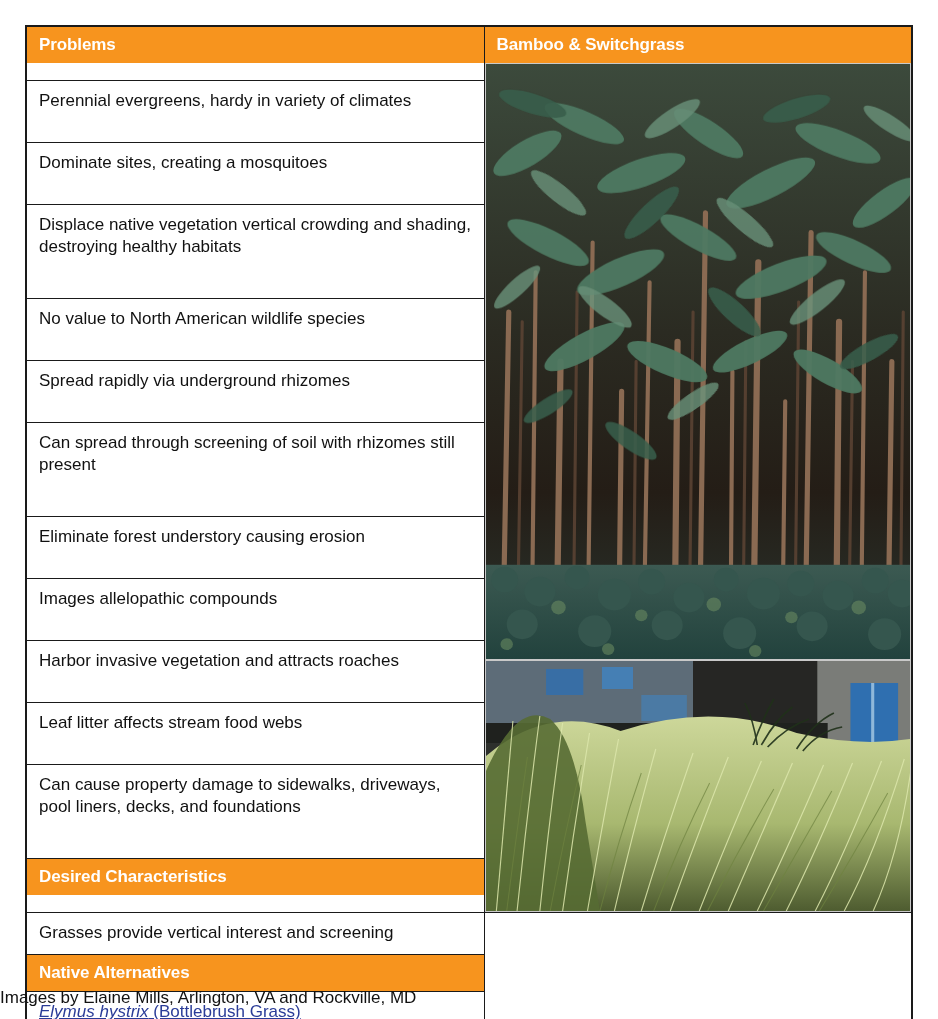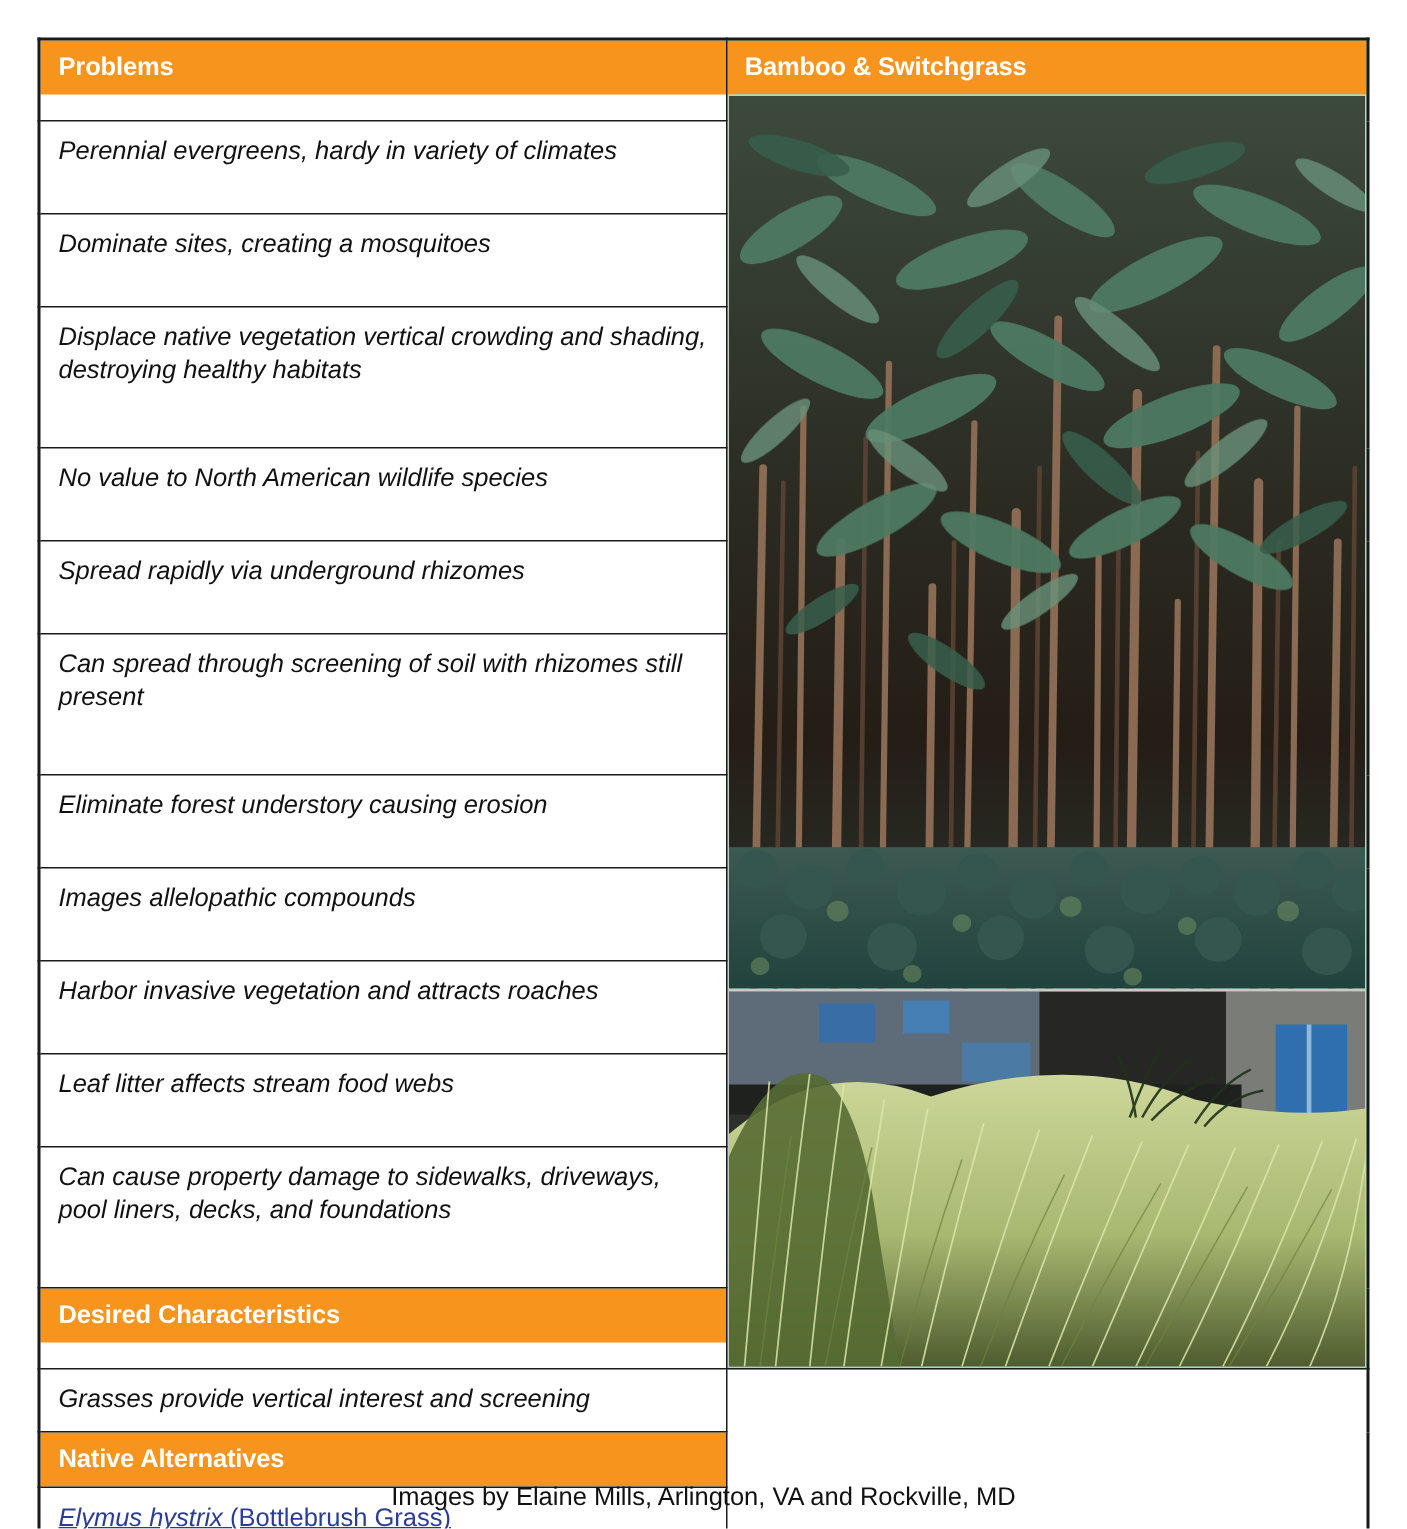--- a/index.html
+++ b/index.html
@@ -56,21 +56,20 @@
     white-space: nowrap;
   }
 
   
   .item {
     font-size: 17px;
     line-height: 1.32;
     color: #111111;
     padding: 9px 10px 10px 12px;
     background: #ffffff;
-    font-style: italic;
   }
 
   
   .alt {
     font-size: 17px;
     line-height: 1.32;
     padding: 9px 10px 10px 12px;
     background: #ffffff;
     color: #2A3C98;
   }
@@ -99,21 +98,20 @@
   }
   .photo-bamboo { height: 597px; }
   .photo-grass  { height: 252px; }
 
   
   .caption {
     position: absolute;
     left: 0;
     top: 988px;
     width: 938px;
-    text-align: center;
     font-size: 17px;
     color: #111111;
     font-family: "Liberation Sans", sans-serif;
   }
 </style>
 </head>
 <body>
 
 <div class="sheet">
 

